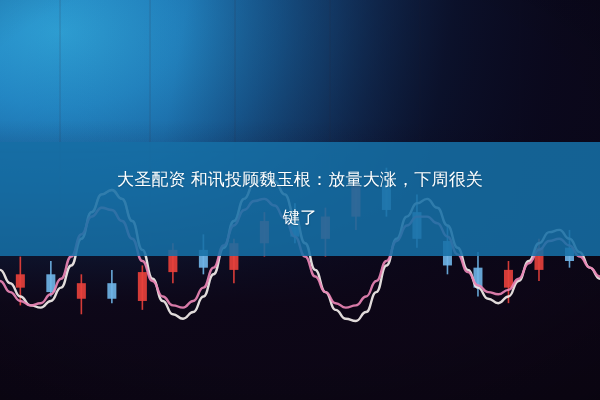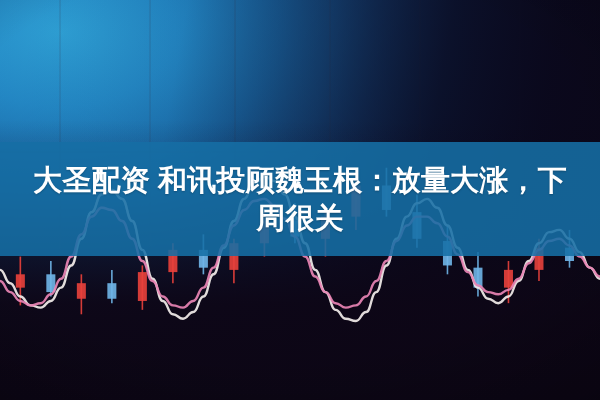--- a/index.html
+++ b/index.html
@@ -71,22 +71,22 @@
     align-items: center;
     justify-content: center;
   }
   .band-inner {
     width: 560px;
     text-align: center;
   }
   .headline {
     margin: 0;
     color: #ffffff;
-    font-size: 29px;
-    font-weight: bold;
+    font-size: 17px;
+    font-weight: normal;
     line-height: 38px;
     letter-spacing: 0.2px;
     text-align: center;
     text-shadow: 0 1px 2px rgba(0,0,0,0.22);
   }
 </style>
 </head>
 <body>
 
 <div id="stage">
@@ -199,16 +199,17 @@
       </g>
     <g id="lines2">
         <path d="M 0 269.88 C 5.084745762711864 269.88, 5.084745762711864 283.2, 10.169491525423728 283.2 C 15.254237288135592 283.2, 15.254237288135592 296.52, 20.338983050847457 296.52 C 25.423728813559322 296.52, 25.423728813559322 305.4, 30.508474576271183 305.4 C 35.593220338983045 305.4, 35.593220338983045 307.62, 40.67796610169491 307.62 C 45.76271186440678 307.62, 45.76271186440678 300.96, 50.847457627118644 300.96 C 55.932203389830505 300.96, 55.932203389830505 287.64, 61.01694915254237 287.64 C 66.10169491525423 287.64, 66.10169491525423 265.44, 71.1864406779661 265.44 C 76.27118644067797 265.44, 76.27118644067797 238.8, 81.35593220338983 238.8 C 86.44067796610169 238.8, 86.44067796610169 212.16, 91.52542372881355 212.16 C 96.61016949152543 212.16, 96.61016949152543 194.39999999999998, 101.69491525423729 194.39999999999998 C 106.77966101694915 194.39999999999998, 106.77966101694915 189.96, 111.86440677966101 189.96 C 116.94915254237287 189.96, 116.94915254237287 198.84, 122.03389830508473 198.84 C 127.1186440677966 198.84, 127.1186440677966 221.04, 132.20338983050846 221.04 C 137.28813559322032 221.04, 137.28813559322032 249.89999999999998, 142.3728813559322 249.89999999999998 C 147.45762711864407 249.89999999999998, 147.45762711864407 278.76, 152.54237288135593 278.76 C 157.6271186440678 278.76, 157.6271186440678 300.96, 162.71186440677965 300.96 C 167.79661016949152 300.96, 167.79661016949152 314.28, 172.88135593220338 314.28 C 177.96610169491524 314.28, 177.96610169491524 318.72, 183.0508474576271 318.72 C 188.135593220339 318.72, 188.135593220339 312.06, 193.22033898305085 312.06 C 198.3050847457627 312.06, 198.3050847457627 296.52, 203.38983050847457 296.52 C 208.47457627118644 296.52, 208.47457627118644 274.32, 213.5593220338983 274.32 C 218.64406779661016 274.32, 218.64406779661016 247.68, 223.72881355932202 247.68 C 228.81355932203388 247.68, 228.81355932203388 221.04, 233.89830508474574 221.04 C 238.9830508474576 221.04, 238.9830508474576 198.84, 244.06779661016947 198.84 C 249.15254237288133 198.84, 249.15254237288133 183.3, 254.23728813559322 183.3 C 259.32203389830505 183.3, 259.32203389830505 176.64, 264.4067796610169 176.64 C 269.49152542372883 176.64, 269.49152542372883 181.08, 274.5762711864407 181.08 C 279.66101694915255 181.08, 279.66101694915255 194.39999999999998, 284.7457627118644 194.39999999999998 C 289.8305084745763 194.39999999999998, 289.8305084745763 216.60000000000002, 294.91525423728814 216.60000000000002 C 300 216.60000000000002, 300 243.24, 305.08474576271186 243.24 C 310.1694915254237 243.24, 310.1694915254237 269.88, 315.2542372881356 269.88 C 320.33898305084745 269.88, 320.33898305084745 292.08, 325.4237288135593 292.08 C 330.50847457627117 292.08, 330.50847457627117 309.84, 335.59322033898303 309.84 C 340.6779661016949 309.84, 340.6779661016949 318.72, 345.76271186440675 318.72 C 350.8474576271186 318.72, 350.8474576271186 320.94, 355.9322033898305 320.94 C 361.01694915254234 320.94, 361.01694915254234 312.06, 366.1016949152542 312.06 C 371.18644067796606 312.06, 371.18644067796606 292.08, 376.2711864406779 292.08 C 381.3559322033898 292.08, 381.3559322033898 265.44, 386.4406779661017 265.44 C 391.52542372881356 265.44, 391.52542372881356 238.8, 396.6101694915254 238.8 C 401.6949152542373 238.8, 401.6949152542373 216.60000000000002, 406.77966101694915 216.60000000000002 C 411.864406779661 216.60000000000002, 411.864406779661 203.28, 416.9491525423729 203.28 C 422.03389830508473 203.28, 422.03389830508473 198.84, 427.1186440677966 198.84 C 432.20338983050846 198.84, 432.20338983050846 207.72, 437.2881355932203 207.72 C 442.3728813559322 207.72, 442.3728813559322 225.48, 447.45762711864404 225.48 C 452.5423728813559 225.48, 452.5423728813559 247.68, 457.62711864406776 247.68 C 462.7118644067796 247.68, 462.7118644067796 269.88, 467.7966101694915 269.88 C 472.88135593220335 269.88, 472.88135593220335 287.64, 477.9661016949152 287.64 C 483.05084745762707 287.64, 483.05084745762707 298.74, 488.13559322033893 298.74 C 493.22033898305085 298.74, 493.22033898305085 303.18, 498.3050847457627 303.18 C 503.3898305084746 303.18, 503.3898305084746 296.52, 508.47457627118644 296.52 C 513.5593220338983 296.52, 513.5593220338983 280.98, 518.6440677966101 280.98 C 523.7288135593219 280.98, 523.7288135593219 261, 528.8135593220338 261 C 533.8983050847457 261, 533.8983050847457 243.24, 538.9830508474575 243.24 C 544.0677966101695 243.24, 544.0677966101695 232.14, 549.1525423728814 232.14 C 554.2372881355932 232.14, 554.2372881355932 229.92, 559.3220338983051 229.92 C 564.406779661017 229.92, 564.406779661017 238.8, 569.4915254237288 238.8 C 574.5762711864406 238.8, 574.5762711864406 252.12, 579.6610169491526 252.12 C 584.7457627118645 252.12, 584.7457627118645 267.66, 589.8305084745763 267.66 C 594.9152542372881 267.66, 594.9152542372881 278.76, 600 278.76" fill="none" stroke="#F2EDEA" stroke-width="2.4" stroke-linecap="round" stroke-linejoin="round" opacity="0.92"></path>
         <path d="M 0 280.98 C 5.084745762711864 280.98, 5.084745762711864 292.08, 10.169491525423728 292.08 C 15.254237288135592 292.08, 15.254237288135592 300.96, 20.338983050847457 300.96 C 25.423728813559322 300.96, 25.423728813559322 305.4, 30.508474576271183 305.4 C 35.593220338983045 305.4, 35.593220338983045 303.18, 40.67796610169491 303.18 C 45.76271186440678 303.18, 45.76271186440678 294.3, 50.847457627118644 294.3 C 55.932203389830505 294.3, 55.932203389830505 278.76, 61.01694915254237 278.76 C 66.10169491525423 278.76, 66.10169491525423 256.56, 71.1864406779661 256.56 C 76.27118644067797 256.56, 76.27118644067797 234.36, 81.35593220338983 234.36 C 86.44067796610169 234.36, 86.44067796610169 216.60000000000002, 91.52542372881355 216.60000000000002 C 96.61016949152543 216.60000000000002, 96.61016949152543 207.72, 101.69491525423729 207.72 C 106.77966101694915 207.72, 106.77966101694915 209.94, 111.86440677966101 209.94 C 116.94915254237287 209.94, 116.94915254237287 221.04, 122.03389830508473 221.04 C 127.1186440677966 221.04, 127.1186440677966 238.8, 132.20338983050846 238.8 C 137.28813559322032 238.8, 137.28813559322032 261, 142.3728813559322 261 C 147.45762711864407 261, 147.45762711864407 280.98, 152.54237288135593 280.98 C 157.6271186440678 280.98, 157.6271186440678 296.52, 162.71186440677965 296.52 C 167.79661016949152 296.52, 167.79661016949152 305.4, 172.88135593220338 305.4 C 177.96610169491524 305.4, 177.96610169491524 307.62, 183.0508474576271 307.62 C 188.135593220339 307.62, 188.135593220339 300.96, 193.22033898305085 300.96 C 198.3050847457627 300.96, 198.3050847457627 287.64, 203.38983050847457 287.64 C 208.47457627118644 287.64, 208.47457627118644 267.66, 213.5593220338983 267.66 C 218.64406779661016 267.66, 218.64406779661016 245.46, 223.72881355932202 245.46 C 228.81355932203388 245.46, 228.81355932203388 225.48, 233.89830508474574 225.48 C 238.9830508474576 225.48, 238.9830508474576 209.94, 244.06779661016947 209.94 C 249.15254237288133 209.94, 249.15254237288133 201.06, 254.23728813559322 201.06 C 259.32203389830505 201.06, 259.32203389830505 198.84, 264.4067796610169 198.84 C 269.49152542372883 198.84, 269.49152542372883 205.5, 274.5762711864407 205.5 C 279.66101694915255 205.5, 279.66101694915255 218.82000000000002, 284.7457627118644 218.82000000000002 C 289.8305084745763 218.82000000000002, 289.8305084745763 236.58, 294.91525423728814 236.58 C 300 236.58, 300 256.56, 305.08474576271186 256.56 C 310.1694915254237 256.56, 310.1694915254237 276.54, 315.2542372881356 276.54 C 320.33898305084745 276.54, 320.33898305084745 292.08, 325.4237288135593 292.08 C 330.50847457627117 292.08, 330.50847457627117 303.18, 335.59322033898303 303.18 C 340.6779661016949 303.18, 340.6779661016949 307.62, 345.76271186440675 307.62 C 350.8474576271186 307.62, 350.8474576271186 305.4, 355.9322033898305 305.4 C 361.01694915254234 305.4, 361.01694915254234 296.52, 366.1016949152542 296.52 C 371.18644067796606 296.52, 371.18644067796606 280.98, 376.2711864406779 280.98 C 381.3559322033898 280.98, 381.3559322033898 261, 386.4406779661017 261 C 391.52542372881356 261, 391.52542372881356 241.02, 396.6101694915254 241.02 C 401.6949152542373 241.02, 401.6949152542373 225.48, 406.77966101694915 225.48 C 411.864406779661 225.48, 411.864406779661 216.60000000000002, 416.9491525423729 216.60000000000002 C 422.03389830508473 216.60000000000002, 422.03389830508473 216.60000000000002, 427.1186440677966 216.60000000000002 C 432.20338983050846 216.60000000000002, 432.20338983050846 223.26, 437.2881355932203 223.26 C 442.3728813559322 223.26, 442.3728813559322 236.58, 447.45762711864404 236.58 C 452.5423728813559 236.58, 452.5423728813559 254.33999999999997, 457.62711864406776 254.33999999999997 C 462.7118644067796 254.33999999999997, 462.7118644067796 272.1, 467.7966101694915 272.1 C 472.88135593220335 272.1, 472.88135593220335 285.42, 477.9661016949152 285.42 C 483.05084745762707 285.42, 483.05084745762707 292.08, 488.13559322033893 292.08 C 493.22033898305085 292.08, 493.22033898305085 294.3, 498.3050847457627 294.3 C 503.3898305084746 294.3, 503.3898305084746 289.86, 508.47457627118644 289.86 C 513.5593220338983 289.86, 513.5593220338983 278.76, 518.6440677966101 278.76 C 523.7288135593219 278.76, 523.7288135593219 263.22, 528.8135593220338 263.22 C 533.8983050847457 263.22, 533.8983050847457 249.89999999999998, 538.9830508474575 249.89999999999998 C 544.0677966101695 249.89999999999998, 544.0677966101695 241.02, 549.1525423728814 241.02 C 554.2372881355932 241.02, 554.2372881355932 238.8, 559.3220338983051 238.8 C 564.406779661017 238.8, 564.406779661017 245.46, 569.4915254237288 245.46 C 574.5762711864406 245.46, 574.5762711864406 256.56, 579.6610169491526 256.56 C 584.7457627118645 256.56, 584.7457627118645 267.66, 589.8305084745763 267.66 C 594.9152542372881 267.66, 594.9152542372881 276.54, 600 276.54" fill="none" stroke="#E884B4" stroke-width="2.4" stroke-linecap="round" stroke-linejoin="round" opacity="0.92"></path>
       </g>
   </svg>
 
   <div class="band">
     <div class="band-inner">
       <div class="headline">大圣配资 和讯投顾魏玉根：放量大涨，下周很关</div>
+      <div class="headline">键了</div>
     </div>
   </div>
 
 </div>
 
 </body></html>

